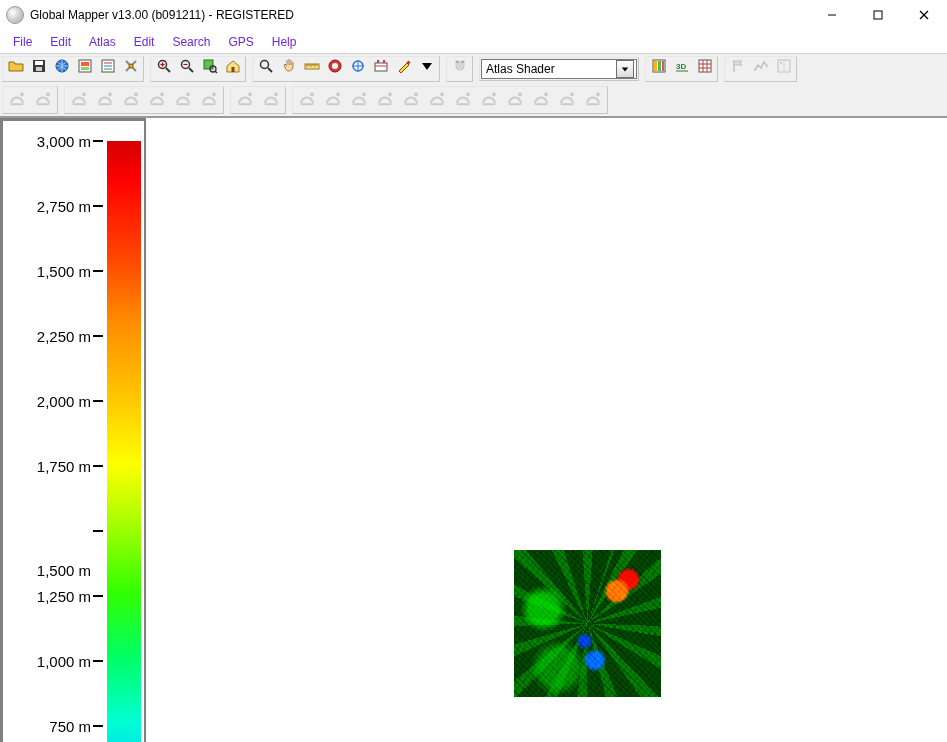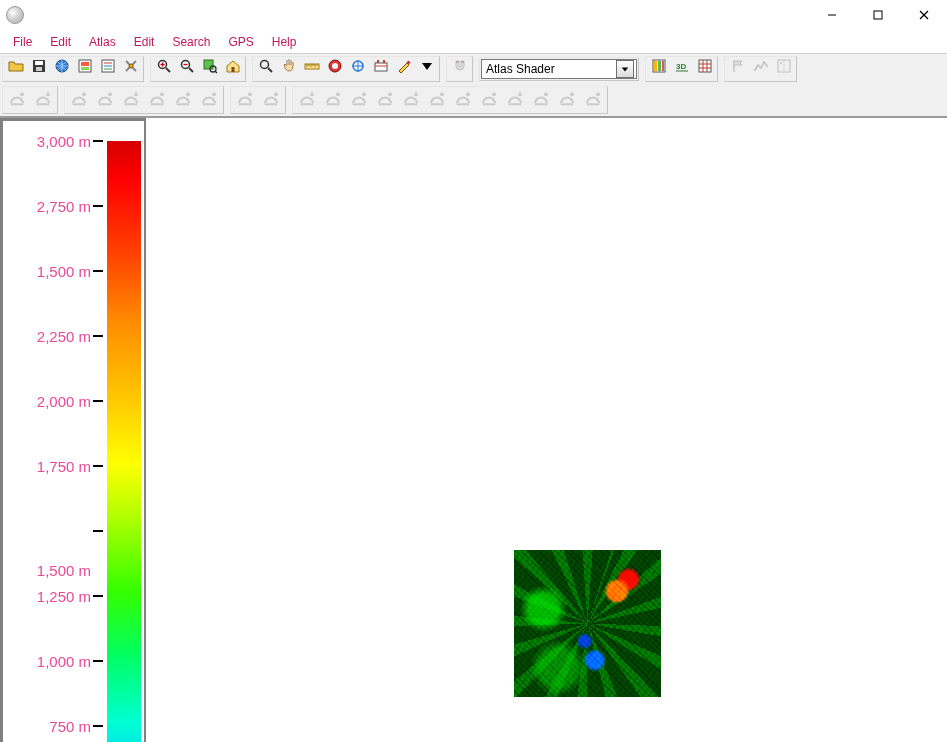--- a/index.html
+++ b/index.html
@@ -42,21 +42,21 @@
   .menubar {
     height: 22px;
     background: #fff;
     display: flex;
     align-items: center;
     padding-left: 4px;
     border-bottom: 1px solid #d0d0d0;
   }
   .menu-item {
     padding: 2px 9px;
-    color: #be185d;
+    color: #6d28d9;
   }
   
   .toolbar-area {
     background: #f0f0f0;
     border-bottom: 2px solid #9a9a9a;
   }
   .toolbar-row {
     display: flex;
     align-items: center;
     padding: 2px 2px;
@@ -130,21 +130,21 @@
   .legend-inner{
     position:absolute;
     left:6px; right:6px; top:10px; bottom:0;
   }
   .legend-tick{
     position:absolute;
     left:0;
     width:82px;
     text-align:right;
     font-size:15px;
-    color:#ec4899;
+    color:#000000;
     transform:translateY(-50%);
     white-space:nowrap;
   }
   .legend-tickline{
     position:absolute;
     left:84px;
     height:2px;
     width:10px;
     background:#000;
     transform:translateY(-1px);
@@ -195,20 +195,21 @@
       repeating-linear-gradient(-50deg, rgba(0,0,0,.22) 0 1px, transparent 1px 5px),
       repeating-linear-gradient(100deg, rgba(255,255,255,.10) 0 1px, transparent 1px 6px);
     mix-blend-mode: overlay;
   }
 </style>
 </head>
 <body>
 
 <div class="titlebar">
   <div class="app-icon"></div>
+  <div class="title-text">Global Mapper v13.00 (b091211) - REGISTERED</div>
   <div class="spacer"></div>
   <div class="win-btn">
     <svg viewBox="0 0 10 10">
         <line x1="1" y1="5" x2="9" y2="5" stroke="#000" stroke-width="1"></line>
       </svg>
   </div>
   <div class="win-btn">
     <svg viewBox="0 0 10 10">
         <rect x="1" y="1" width="8" height="8" fill="none" stroke="#000" stroke-width="1"></rect>
       </svg>

